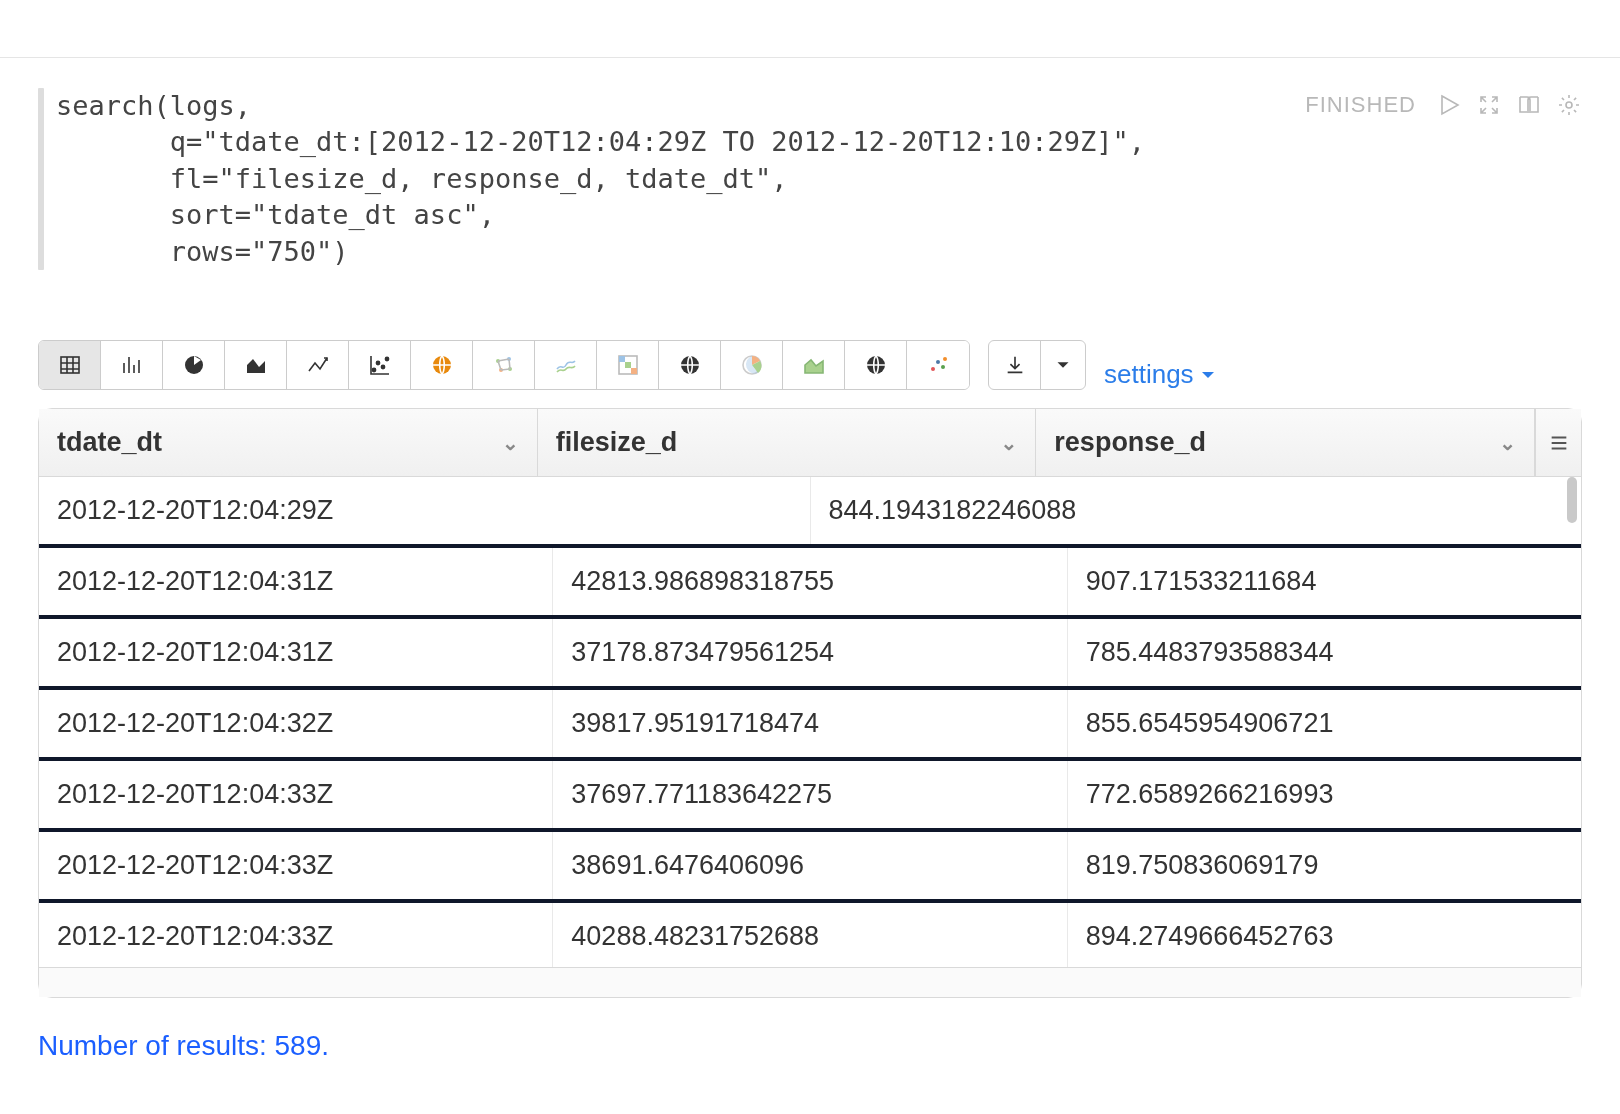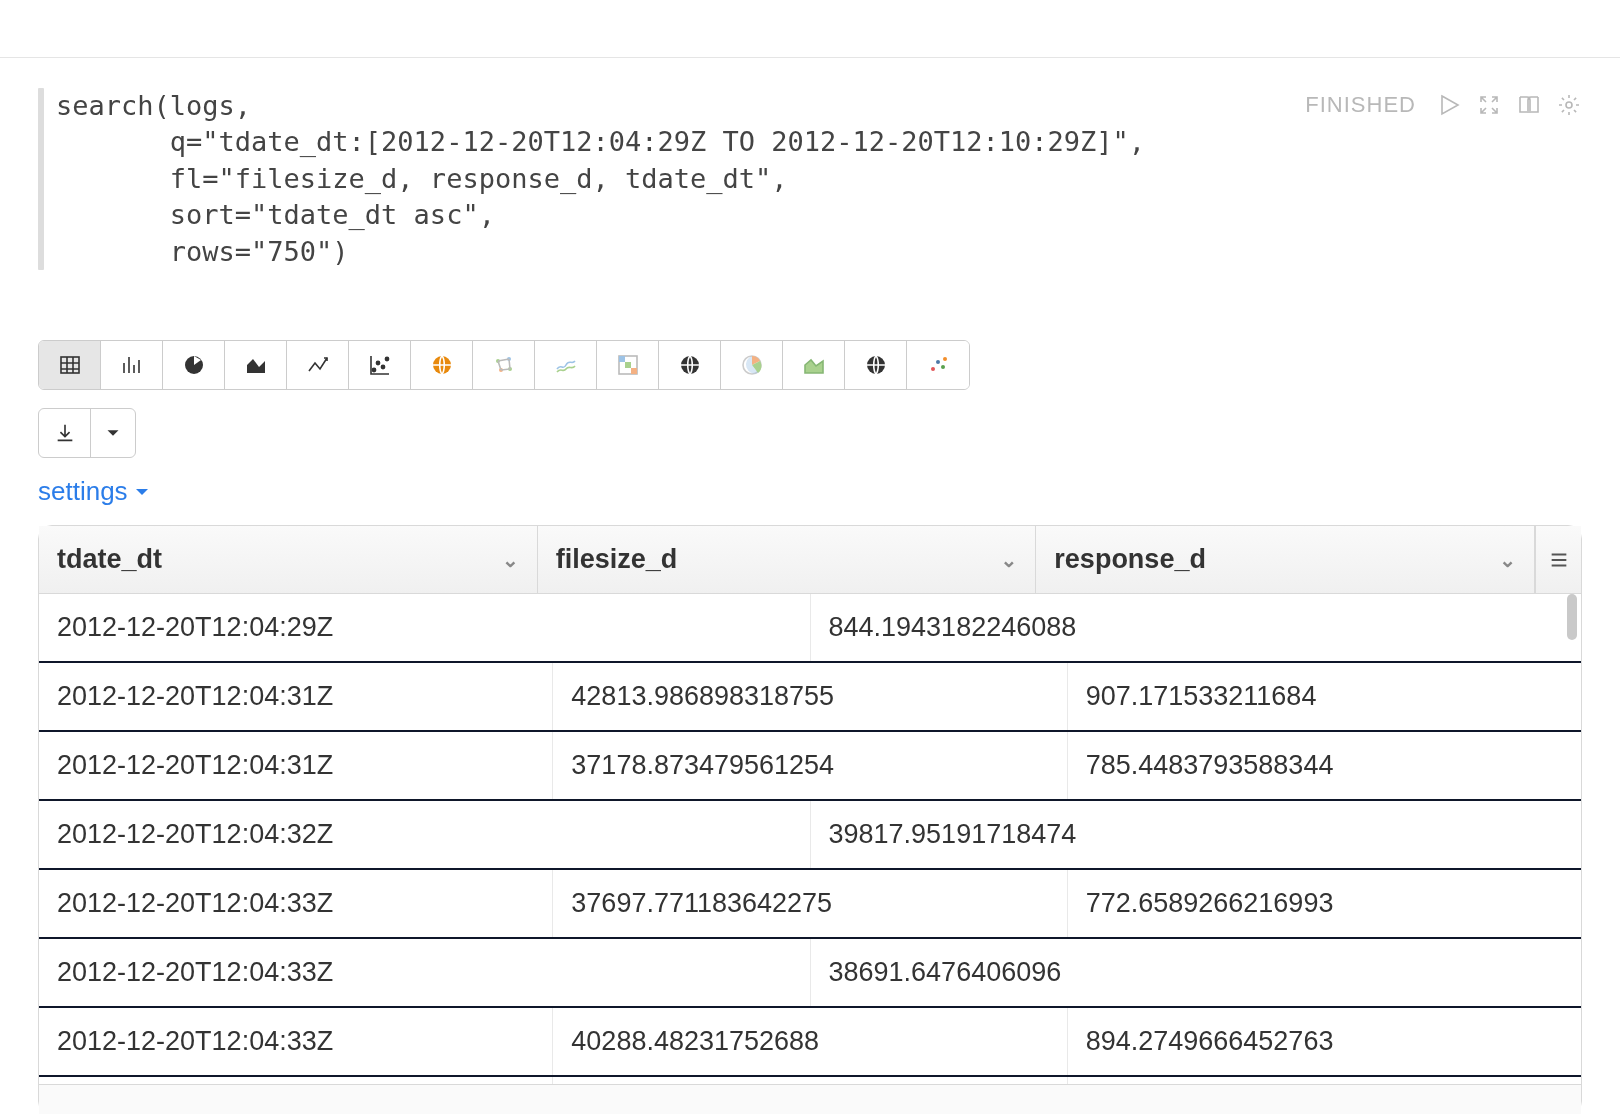--- a/index.html
+++ b/index.html
@@ -8,21 +8,21 @@
   .topbar { height: 10px; border-bottom: 1px solid #e5e5e5; }
   .cell { padding: 30px 38px 10px 38px; }
   .code-row { display: flex; align-items: flex-start; }
   .gutter { width: 6px; background: #ddd; border-radius: 1px; margin-right: 12px; align-self: stretch; }
   .code { font-family: Menlo, Consolas, "DejaVu Sans Mono", monospace; font-size: 27px; line-height: 1.35; color: #444; white-space: pre; }
   .status-actions { margin-left: auto; display: flex; align-items: center; gap: 14px; padding-top: 4px; }
   .status-label { color: #b8b8b8; letter-spacing: 1px; font-size: 22px; font-weight: 400; margin-right: 6px; }
   .act-icon { width: 26px; height: 26px; display: inline-flex; align-items: center; justify-content: center; color: #b8b8b8; cursor: pointer; }
   .act-icon svg { width: 24px; height: 24px; stroke: #b8b8b8; fill: none; stroke-width: 1.6; }
 
-  .toolbar-row { display: flex; align-items: flex-start; padding: 60px 38px 12px 38px; gap: 18px; flex-direction: column; }
+  .toolbar-row { display: flex; align-items: flex-end; padding: 60px 38px 12px 38px; gap: 18px; }
   .btn-group { display: inline-flex; border: 1px solid #ccc; border-radius: 6px; overflow: hidden; }
   .btn-group .tbtn { width: 62px; height: 48px; border-right: 1px solid #ccc; display: inline-flex; align-items: center; justify-content: center; background: #fff; cursor: pointer; }
   .btn-group .tbtn:last-child { border-right: none; }
   .btn-group .tbtn.active { background: #e6e6e6; }
   .tbtn svg { width: 24px; height: 24px; stroke: #333; fill: none; stroke-width: 1.6; }
   .tbtn.orange svg { stroke: #e8890c; fill: #e8890c; }
   .tbtn.muted svg { stroke: #9db7a8; }
   .tbtn.pie2 svg .slice1 { fill: #f4b183; }
   .tbtn.pie2 svg .slice2 { fill: #a9d18e; }
   .tbtn.pie2 svg .slice3 { fill: #9dc3e6; }
@@ -34,21 +34,21 @@
   .settings-link svg { width: 16px; height: 16px; fill: #2b7de9; }
 
   .table-wrap { margin: 6px 38px 0 38px; border: 1px solid #d9d9d9; border-radius: 14px; position: relative; }
   .thead { display:flex; background: linear-gradient(#fafafa,#f0f0f0); border-bottom: 1px solid #d9d9d9; }
   .th { flex: 1 1 0; padding: 18px 18px; font-size: 27px; font-weight: 700; color: #333; border-right: 1px solid #d9d9d9; display:flex; align-items:center; justify-content:space-between; }
   .th:last-child { border-right: none; }
   .th .caret { font-size: 20px; color: #888; }
   .menu-btn { width: 46px; border-left: 1px solid #d9d9d9; display:flex; align-items:center; justify-content:center; cursor:pointer; }
   .menu-btn svg { width:22px; height:22px; stroke:#555; stroke-width:2.4; }
   .tbody { max-height: 490px; overflow: hidden; position:relative; }
-  .trow { display:flex; border-bottom: 2px solid #0f172a; }
+  .trow { display:flex; border-bottom: 4px solid #0f172a; }
   .trow:last-child { border-bottom: none; }
   .td { flex:1 1 0; padding: 18px 18px; font-size: 27px; color:#333; border-right: 1px solid #e9e9e9; }
   .td:last-child { border-right:none; }
   .vscroll { position:absolute; right:2px; top:62px; width:16px; height:480px; background:transparent; }
   .vthumb { position:absolute; top:6px; width:10px; right:2px; height:46px; background:#c9c9c9; border-radius:6px; }
   .tfoot { height: 30px; border-top: 1px solid #d9d9d9; background:#fafafa; }
 
   .results-line { padding: 32px 38px; color: #1b5fff; font-size: 28px; }
 </style>
 </head>
@@ -248,29 +248,31 @@
           <div class="td">907.171533211684</div>
         </div>
         <div class="trow">
           <div class="td">2012-12-20T12:04:31Z</div>
           <div class="td">37178.873479561254</div>
           <div class="td">785.4483793588344</div>
         </div>
         <div class="trow">
           <div class="td">2012-12-20T12:04:32Z</div>
           <div class="td">39817.95191718474</div>
+          <div class="td">855.6545954906721</div>
         </div>
         <div class="trow">
           <div class="td">2012-12-20T12:04:33Z</div>
           <div class="td">37697.771183642275</div>
           <div class="td">772.6589266216993</div>
         </div>
         <div class="trow">
           <div class="td">2012-12-20T12:04:33Z</div>
           <div class="td">38691.6476406096</div>
+          <div class="td">819.750836069179</div>
         </div>
         <div class="trow">
           <div class="td">2012-12-20T12:04:33Z</div>
           <div class="td">40288.48231752688</div>
           <div class="td">894.2749666452763</div>
         </div>
         <div class="trow">
           <div class="td">2012-12-20T12:04:34Z</div>
           <div class="td">38186.02224113228</div>
           <div class="td">822.1857865751405</div>

